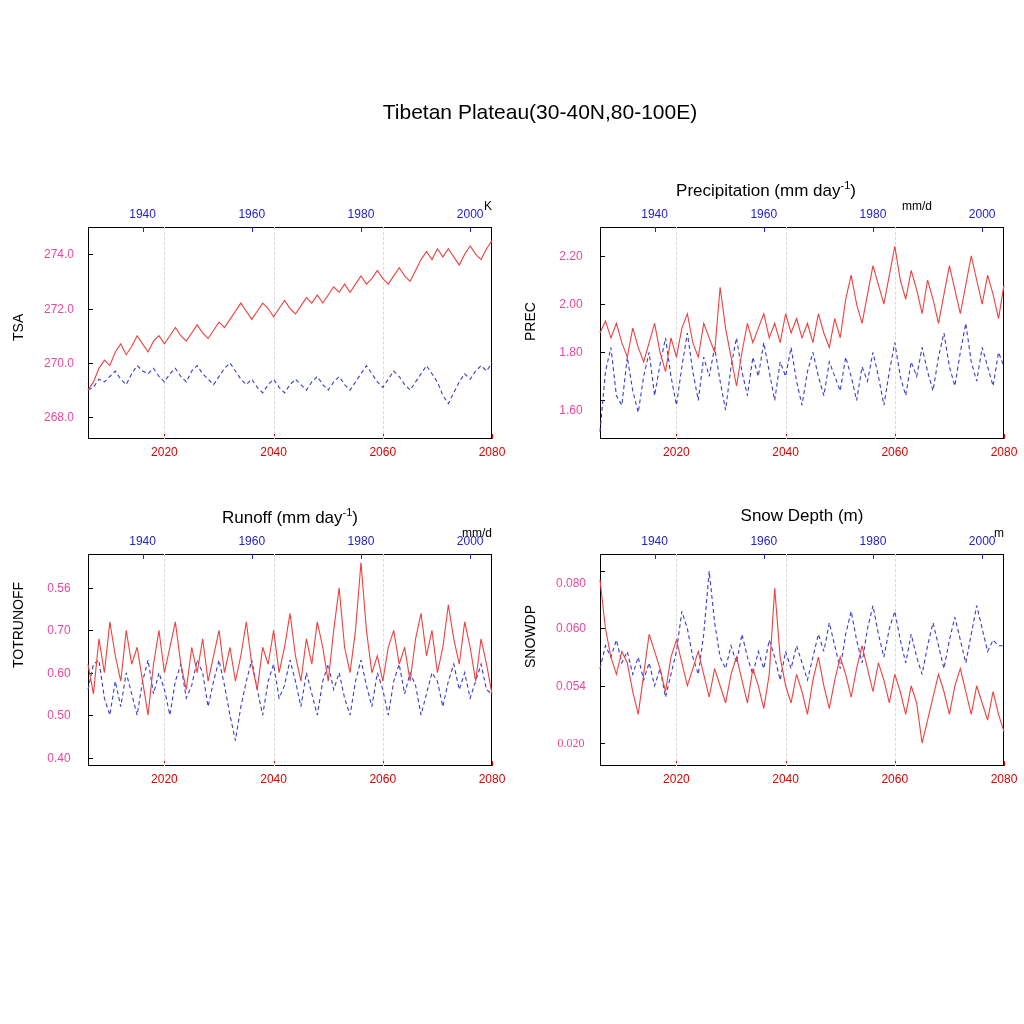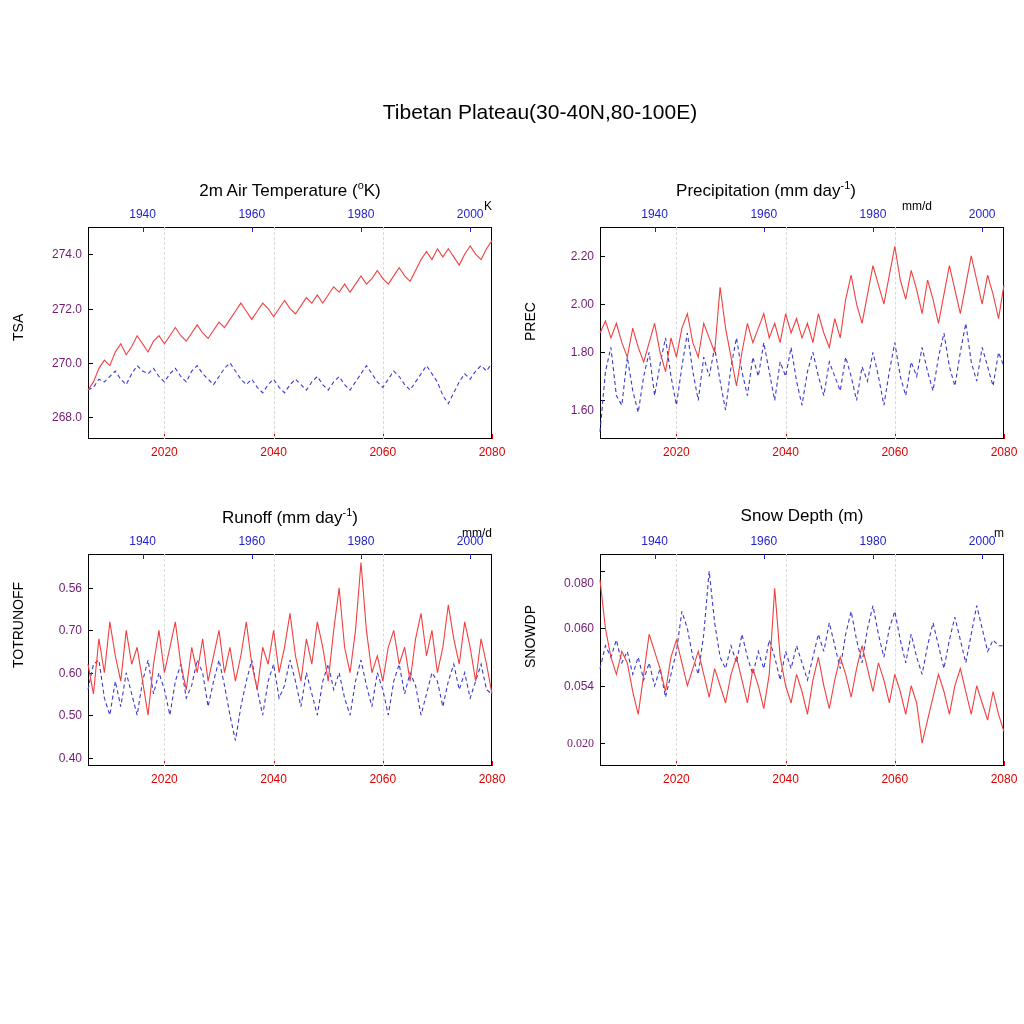--- a/index.html
+++ b/index.html
@@ -11,40 +11,39 @@
   .panel{position:absolute;}
   .panel-title{position:absolute;width:100%;text-align:center;font-size:17px;top:-48px;left:0;}
   .sup{font-size:11px;vertical-align:super;}
 
   .plotbox{position:absolute;border:1px solid #000;box-sizing:border-box;background:transparent;}
 
   .unit-top{position:absolute;font-size:12px;color:#000;}
 
   .tick-top{position:absolute;font-size:12px;color:#2222cc;transform:translateX(-50%);}
   .tick-bot{position:absolute;font-size:12px;color:#dd0000;transform:translateX(-50%);}
-  .tick-left{position:absolute;font-size:12px;color:#701a75;text-align:right;transform:translateY(-50%);}
+  .tick-left{position:absolute;font-size:12px;color:#ec4899;text-align:center;transform:translateY(-50%);}
 
   .ylabel{position:absolute;font-size:14px;transform-origin:left top;white-space:nowrap;}
 
   svg.curves{position:absolute;left:0;top:0;overflow:visible;}
 
   .legend{position:absolute;font-size:12px;}
   .legend-line{position:absolute;}
   .legend-text{position:absolute;font-size:12px;white-space:nowrap;}
 </style>
 </head>
 <body>
 
 <div id="root">
 
   <div class="main-title">Tibetan Plateau(30-40N,80-100E)</div>
 
   <div id="panels">
       <div class="panel" style="left: 88px; top: 227px; width: 404px; height: 212px;">
-        <div class="panel-title"><span>2m Air Temperature (</span><span class="sup">o</span><span>K)</span></div>
         <div class="unit-top" style="right: 0px; top: -28px;">K</div>
         <div class="plotbox" style="left: 0px; top: 0px; width: 404px; height: 212px;"></div>
         <div class="ylabel" style="left: -70px; top: 106px; transform: rotate(-90deg) translateX(-50%); transform-origin: left center; width: 0px; text-align: center; white-space: nowrap;">TSA</div>
         <div class="tick-left" style="left: -52px; width: 46px; top: 190.256px;">268.0</div>
         <div style="position: absolute; left: 0px; top: 190.256px; width: 5px; height: 1px; background: rgb(0, 0, 0);"></div>
         <div class="tick-left" style="left: -52px; width: 46px; top: 135.897px;">270.0</div>
         <div style="position: absolute; left: 0px; top: 135.897px; width: 5px; height: 1px; background: rgb(0, 0, 0);"></div>
         <div class="tick-left" style="left: -52px; width: 46px; top: 81.5385px;">272.0</div>
         <div style="position: absolute; left: 0px; top: 81.5385px; width: 5px; height: 1px; background: rgb(0, 0, 0);"></div>
         <div class="tick-left" style="left: -52px; width: 46px; top: 27.1795px;">274.0</div>

